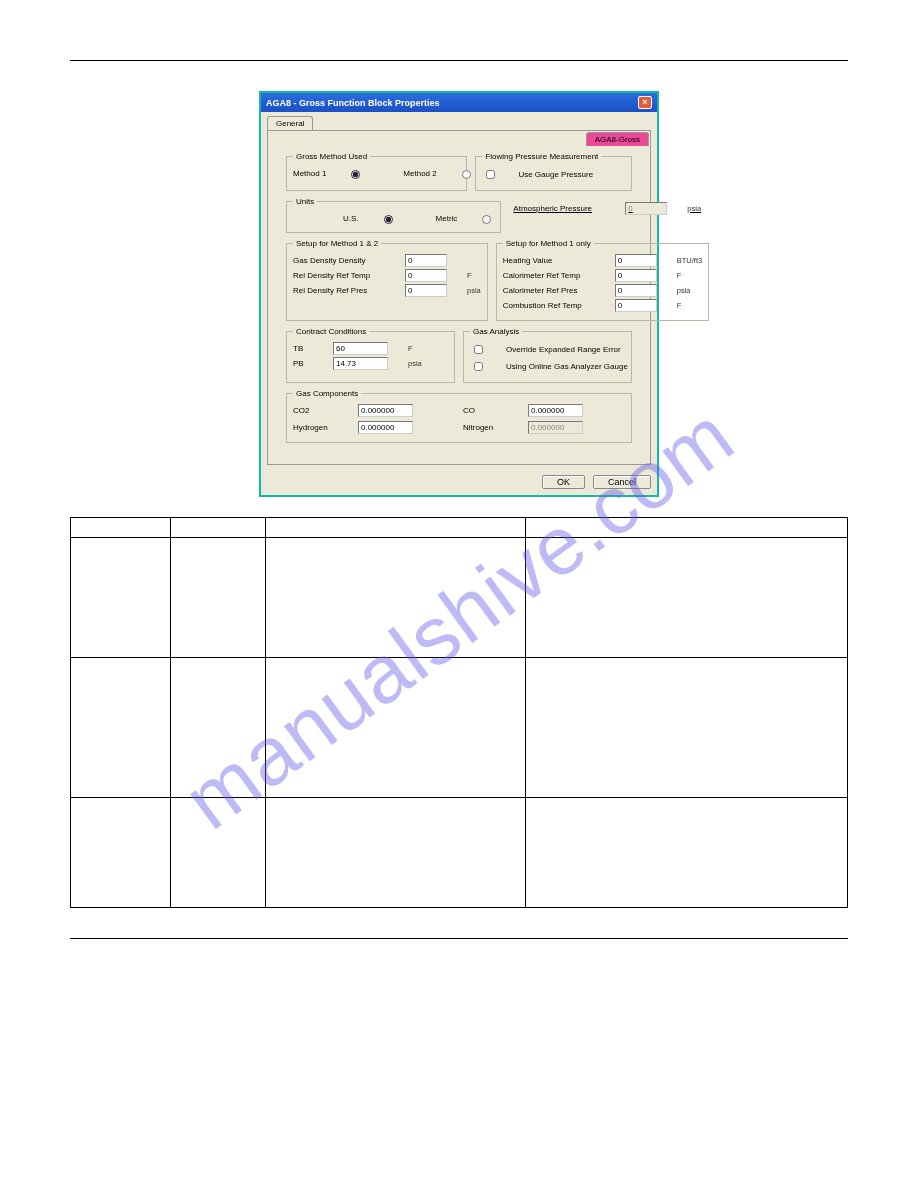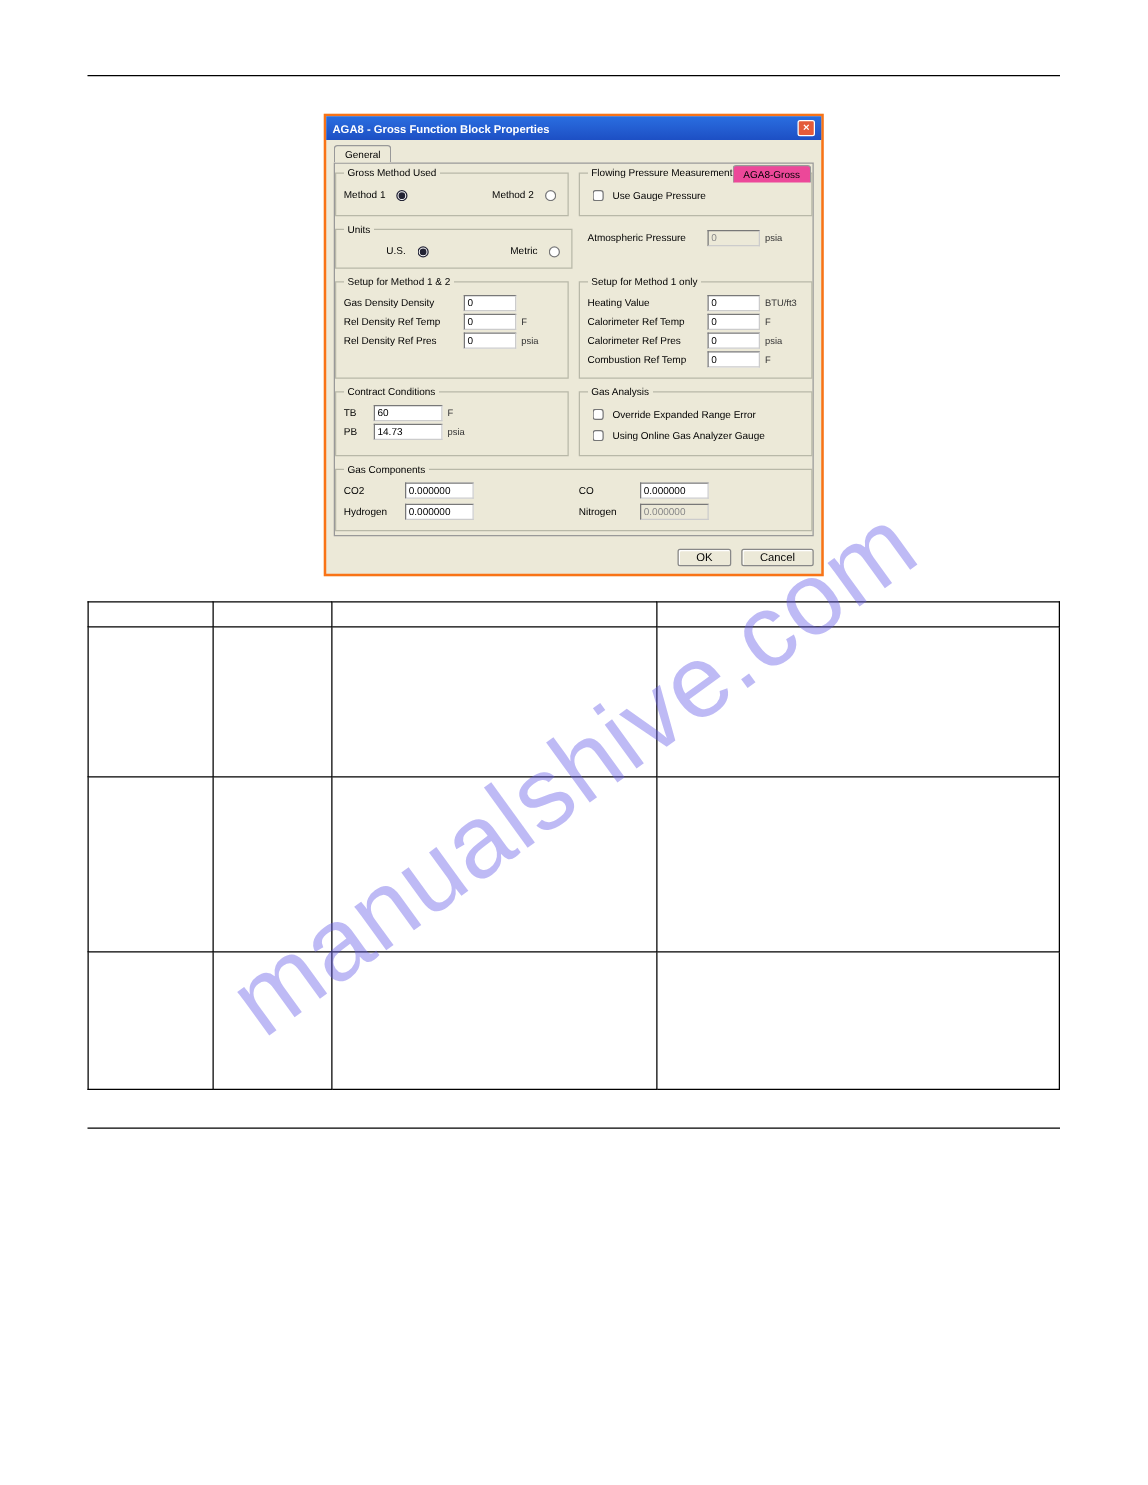--- a/index.html
+++ b/index.html
@@ -22,21 +22,21 @@
   .bottom-rule { margin-top: 10px; } 
 
   
   .dialog-wrap {
     display: flex;
     justify-content: center;
     margin: 30px 0 20px 0;
   }
   .dialog {
     width: 400px;
-    border: 2px solid #f97316;
+    border: 2px solid #14b8a6;
     background: #ece9d8;
     font-family: Tahoma, sans-serif;
     font-size: 8px;
     color: #000;
   }
   .titlebar {
     background: linear-gradient(#2a6ee0,#1d4fc4);
     color: #fff;
     font-size: 9px;
     font-weight: bold;
@@ -69,39 +69,39 @@
     padding: 2px 8px;
     background: #ece9d8;
     margin-right: 2px;
     border-radius: 3px 3px 0 0;
   }
   .tab.active { background: #ec4899; position: relative; top: 16px; }
   .tabpanel {
     margin: 0 6px 6px 6px;
     border: 1px solid #999;
     background: #ece9d8;
-    padding: 0;
+    padding: 18px;
   }
   fieldset.gb {
     border: 1px solid #b8b8a8;
     margin: 3px 0;
     padding: 4px 6px 6px 6px;
     font-size: 8px;
   }
   fieldset.gb > legend {
     padding: 0 3px;
     font-size: 8px;
     color: #000;
   }
   .row2 { display: flex; gap: 8px; }
   .row2 > * { flex: 1; }
   .frow {
     display: flex;
     align-items: center;
-    gap: 4px;
+    gap: 20px;
     margin: 2px 0;
   }
   .frow label { flex: 0 0 auto; }
   .frow .lbl-w { width: 92px; }
   .inp {
     border: 1px inset #ccc;
     background: #fff;
     height: 13px;
     font-size: 8px;
     padding: 0 2px;
@@ -212,21 +212,21 @@
             <div class="frow">
               <span style="width:30px"></span>
               <label>U.S.</label>
               <input type="radio" class="radio" checked="" style="">
               <span style="flex:1"></span>
               <label>Metric</label>
               <input type="radio" class="radio" style="">
             </div>
           </fieldset>
 
-          <div style="flex:1;padding:6px 4px 0 4px;">
+          <div style="flex:1;padding:6px 4px 0 4px;text-decoration:underline;">
             <div class="frow">
               <label class="lbl-w">Atmospheric Pressure</label>
               <input class="inp dis" disabled="" value="0" style="">
               <span class="unit">psia</span>
             </div>
           </div>
         </div>
 
         <div class="row2">
           <fieldset class="gb">

